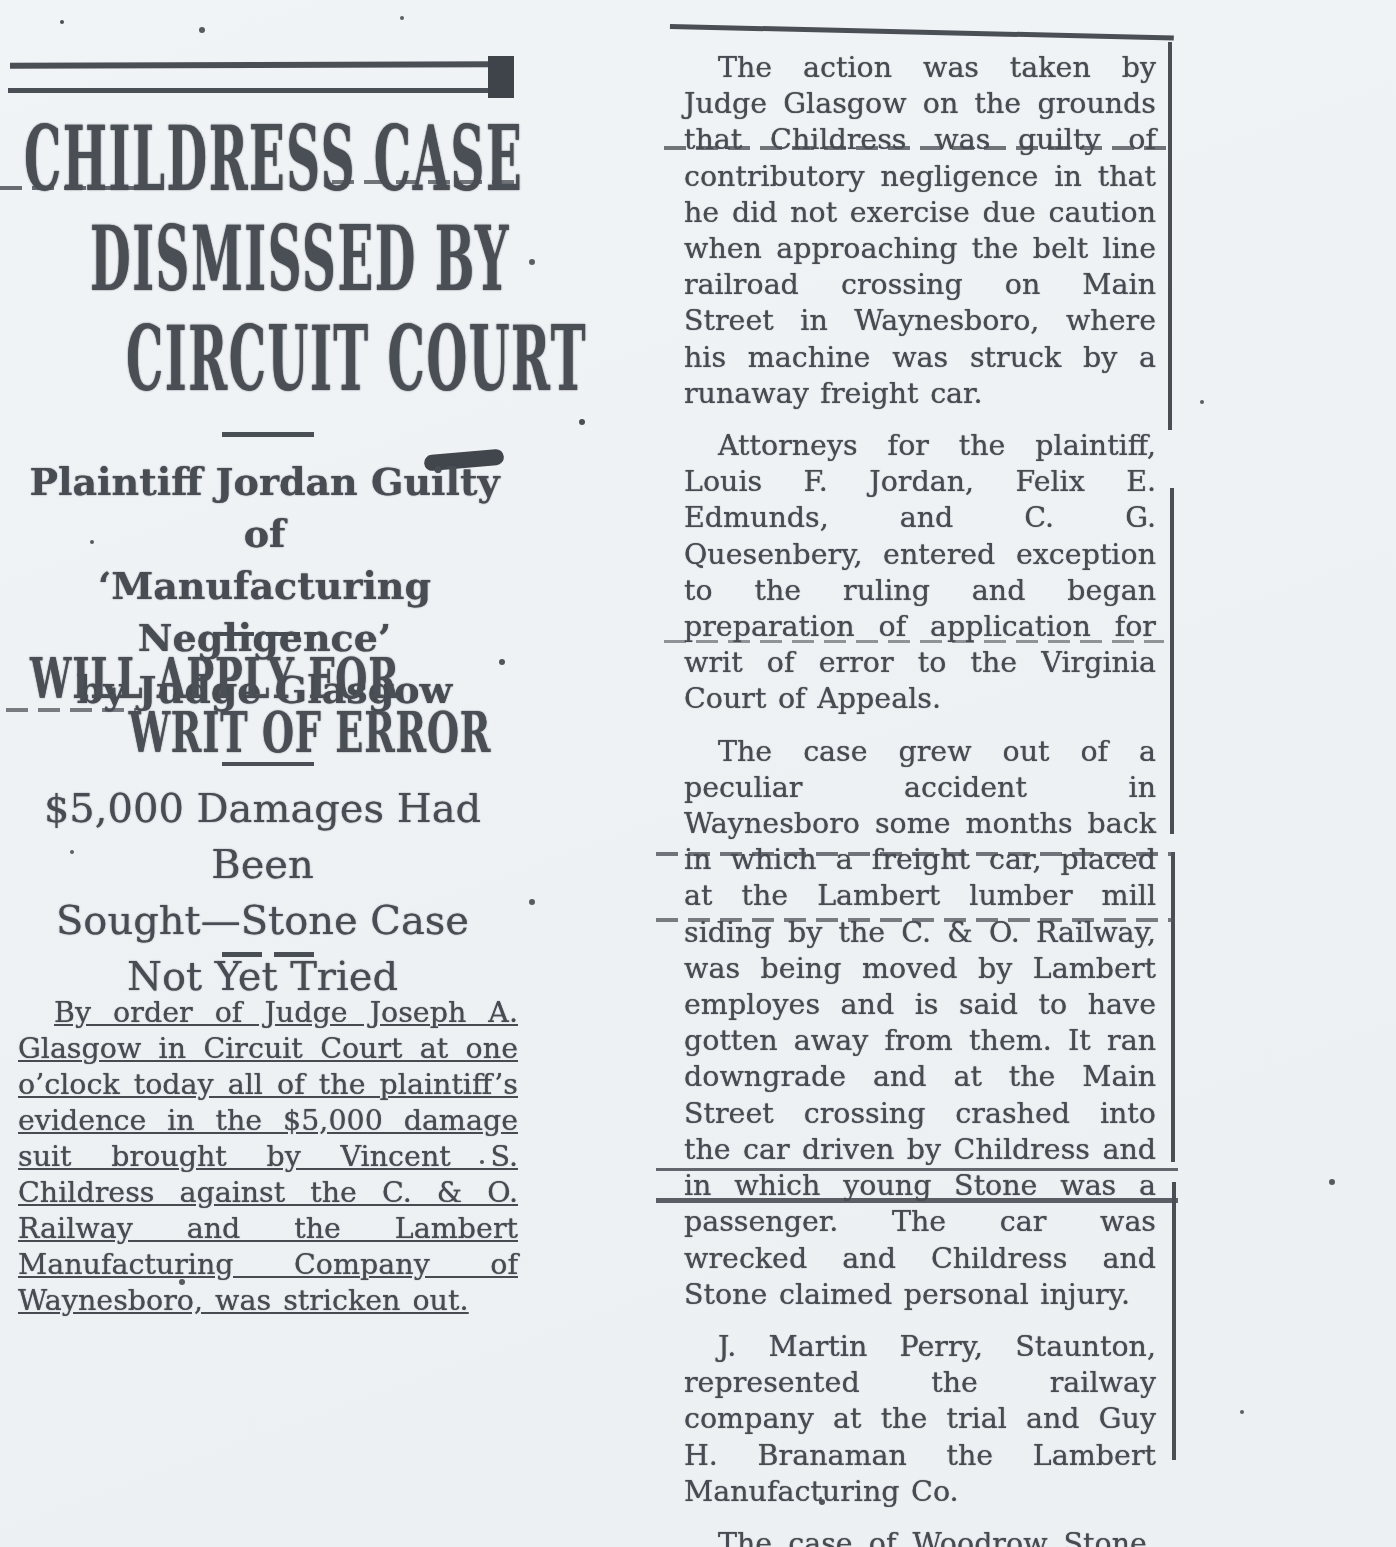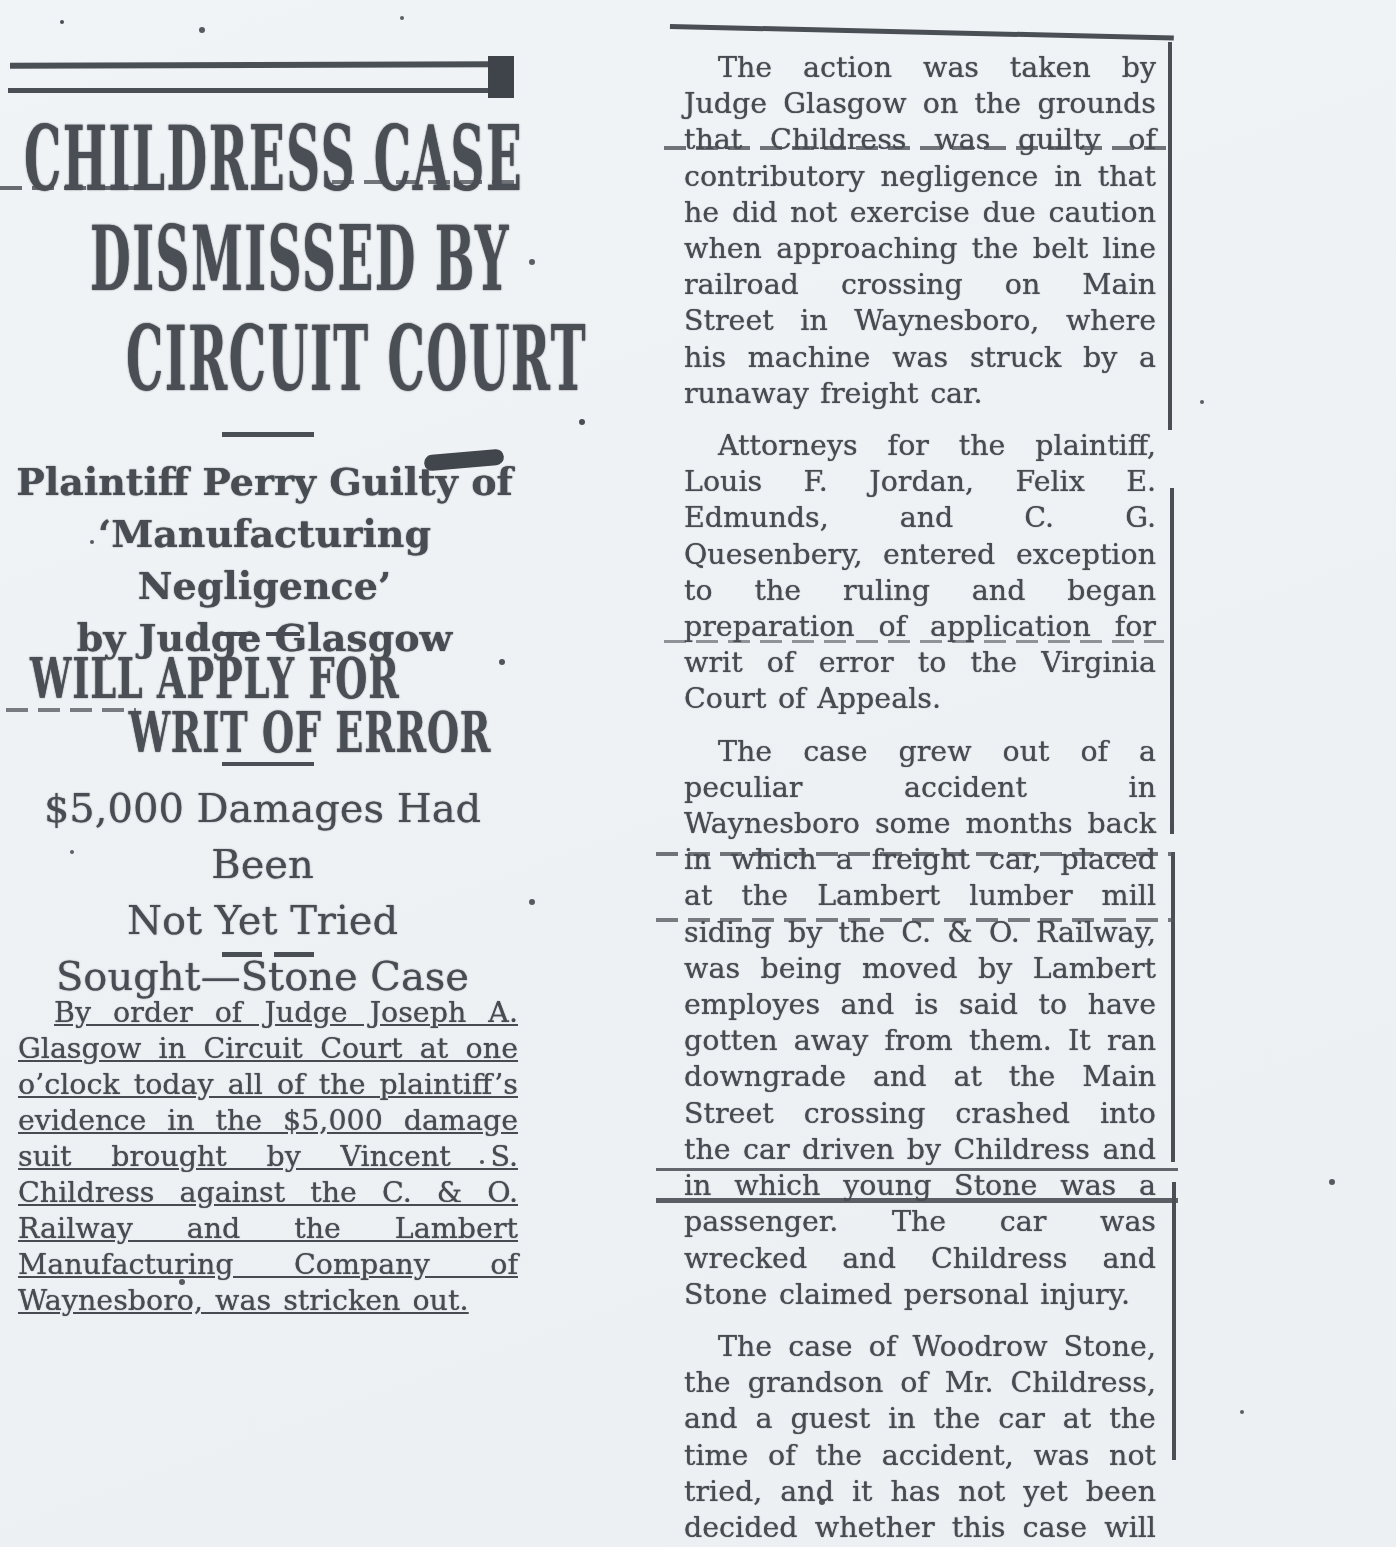--- a/index.html
+++ b/index.html
@@ -123,40 +123,41 @@
   <div class="art rc-line-above"></div>
   <div class="art rc-strike-5"></div>
   <div class="specks"></div>
 
   <div>
     <div class="hl hl-1">CHILDRESS CASE</div>
     <div class="hl hl-2">DISMISSED BY</div>
     <div class="hl hl-3">CIRCUIT COURT</div>
 
     <div class="deck1">
-      <div>Plaintiff Perry Guilty of</div>
+      <div>Plaintiff Jordan Guilty of</div>
       <div>‘Manufacturing Negligence’</div>
       <div>by Judge Glasgow</div>
     </div>
 
     <div class="deck2-a">WILL APPLY FOR</div>
     <div class="deck2-b-wrap">
       <span class="deck2-b2">WRIT OF ERROR</span>
     </div>
 
     <div class="deck3">
       <div>$5,000 Damages Had Been</div>
+      <div>Sought—Stone Case</div>
       <div>Not Yet Tried</div>
-      <div>Sought—Stone Case</div>
     </div>
 
     <p class="lead ink">By order of Judge Joseph A. Glasgow in Circuit Court at one o’clock today all of the plaintiff’s evidence in the $5,000 damage suit brought by Vincent S. Childress against the C. &amp; O. Railway and the Lambert Manufacturing Company of Waynesboro, was stricken out.</p>
   </div>
 
   <div class="col-right ink">
     <p>The action was taken by Judge Glasgow on the grounds that Childress was guilty of contributory negligence in that he did not exercise due caution when approaching the belt line railroad crossing on Main Street in Waynesboro, where his machine was struck by a runaway freight car.</p>
     <p>Attorneys for the plaintiff, Louis F. Jordan, Felix E. Edmunds, and C. G. Quesenbery, entered exception to the ruling and began preparation of application for writ of error to the Virginia Court of Appeals.</p>
     <p>The case grew out of a peculiar accident in Waynesboro some months back in which a freight car, placed at the Lambert lumber mill siding by the C. &amp; O. Railway, was being moved by Lambert employes and is said to have gotten away from them. It ran downgrade and at the Main Street crossing crashed into the car driven by Childress and in which young Stone was a passenger. The car was wrecked and Childress and Stone claimed personal injury.</p>
+    <p>J. Martin Perry, Staunton, represented the railway company at the trial and Guy H. Branaman the Lambert Manufacturing Co.</p>
     <p>The case of Woodrow Stone, the grandson of Mr. Childress, and a guest in the car at the time of the accident, was not tried, and it has not yet been decided whether this case will be tried before or after decision on the Childhess case has been handed down by the State Court of Appeals. Stone seeks $1,000 on a personal injury claim.</p>
 
   </div>
 
 </div>
 
 </body></html>

